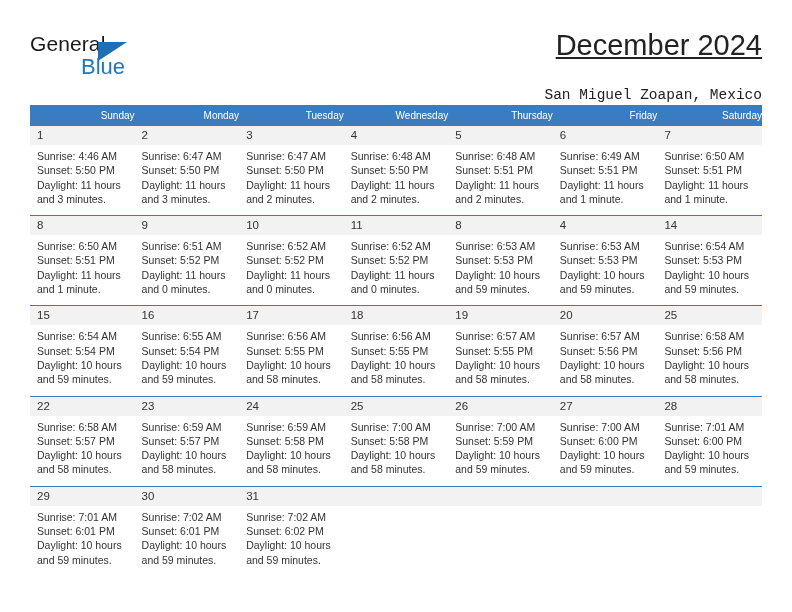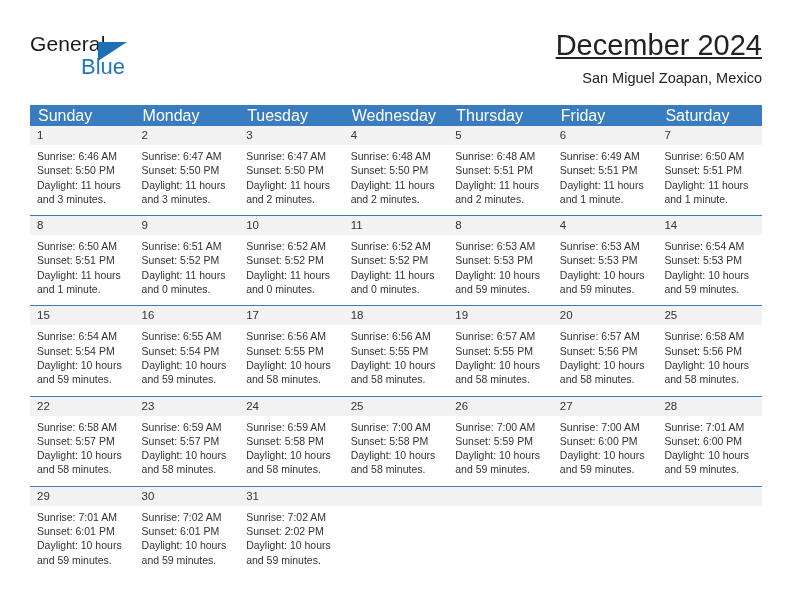--- a/index.html
+++ b/index.html
@@ -60,42 +60,43 @@
     text-align: right;
   }
   .cal-title {
     font-size: 29px;
     color: #222222;
     line-height: 34px;
     white-space: nowrap;
     text-decoration: underline;
   }
   .cal-subtitle {
-    margin-top: 7px;
+    margin-top: 24px;
     font-size: 14.5px;
     color: #222222;
     line-height: 18px;
     white-space: nowrap;
+    font-family: Liberation Mono, monospace;
   }
 
   
   .calendar {
     position: absolute;
     left: 30px;
     top: 105px;
     width: 732px;
     border-collapse: collapse;
     table-layout: fixed;
   }
   .calendar th {
     background: #3a7cc0;
     color: #ffffff;
-    font-size: 16px;
+    font-size: 10px;
     font-weight: normal;
-    text-align: left;
+    text-align: right;
     padding: 5px 0 5px 8px;
     height: 21px;
     line-height: 11px;
   }
   .calendar td {
     vertical-align: top;
     padding: 0;
     width: 104.57px;
     border-top: 1px solid #3a7cc0;
   }
@@ -156,21 +157,21 @@
         <th>Saturday</th>
       </tr>
     </thead>
     <tbody id="calendar-body">
         <tr class="week-row">
           <td class="day-cell">
             <div class="daynum-band">
               <div class="daynum">1</div>
             </div>
             <div class="cell-body">
-              <div class="cell-line">Sunrise: 6:46 AM</div>
+              <div class="cell-line">Sunrise: 4:46 AM</div>
               <div class="cell-line">Sunset: 5:50 PM</div>
               <div class="cell-line">Daylight: 11 hours</div>
               <div class="cell-line">and 3 minutes.</div>
             </div>
           </td>
           <td class="day-cell">
             <div class="daynum-band">
               <div class="daynum">2</div>
             </div>
             <div class="cell-body">
@@ -495,21 +496,21 @@
               <div class="cell-line">Daylight: 10 hours</div>
               <div class="cell-line">and 59 minutes.</div>
             </div>
           </td>
           <td class="day-cell">
             <div class="daynum-band">
               <div class="daynum">31</div>
             </div>
             <div class="cell-body">
               <div class="cell-line">Sunrise: 7:02 AM</div>
-              <div class="cell-line">Sunset: 2:02 PM</div>
+              <div class="cell-line">Sunset: 6:02 PM</div>
               <div class="cell-line">Daylight: 10 hours</div>
               <div class="cell-line">and 59 minutes.</div>
             </div>
           </td>
           <td class="day-cell cell-empty">
             <div class="daynum-band">
               <div class="daynum"></div>
             </div>
             <div class="cell-body">
               <div class="cell-line"></div>

